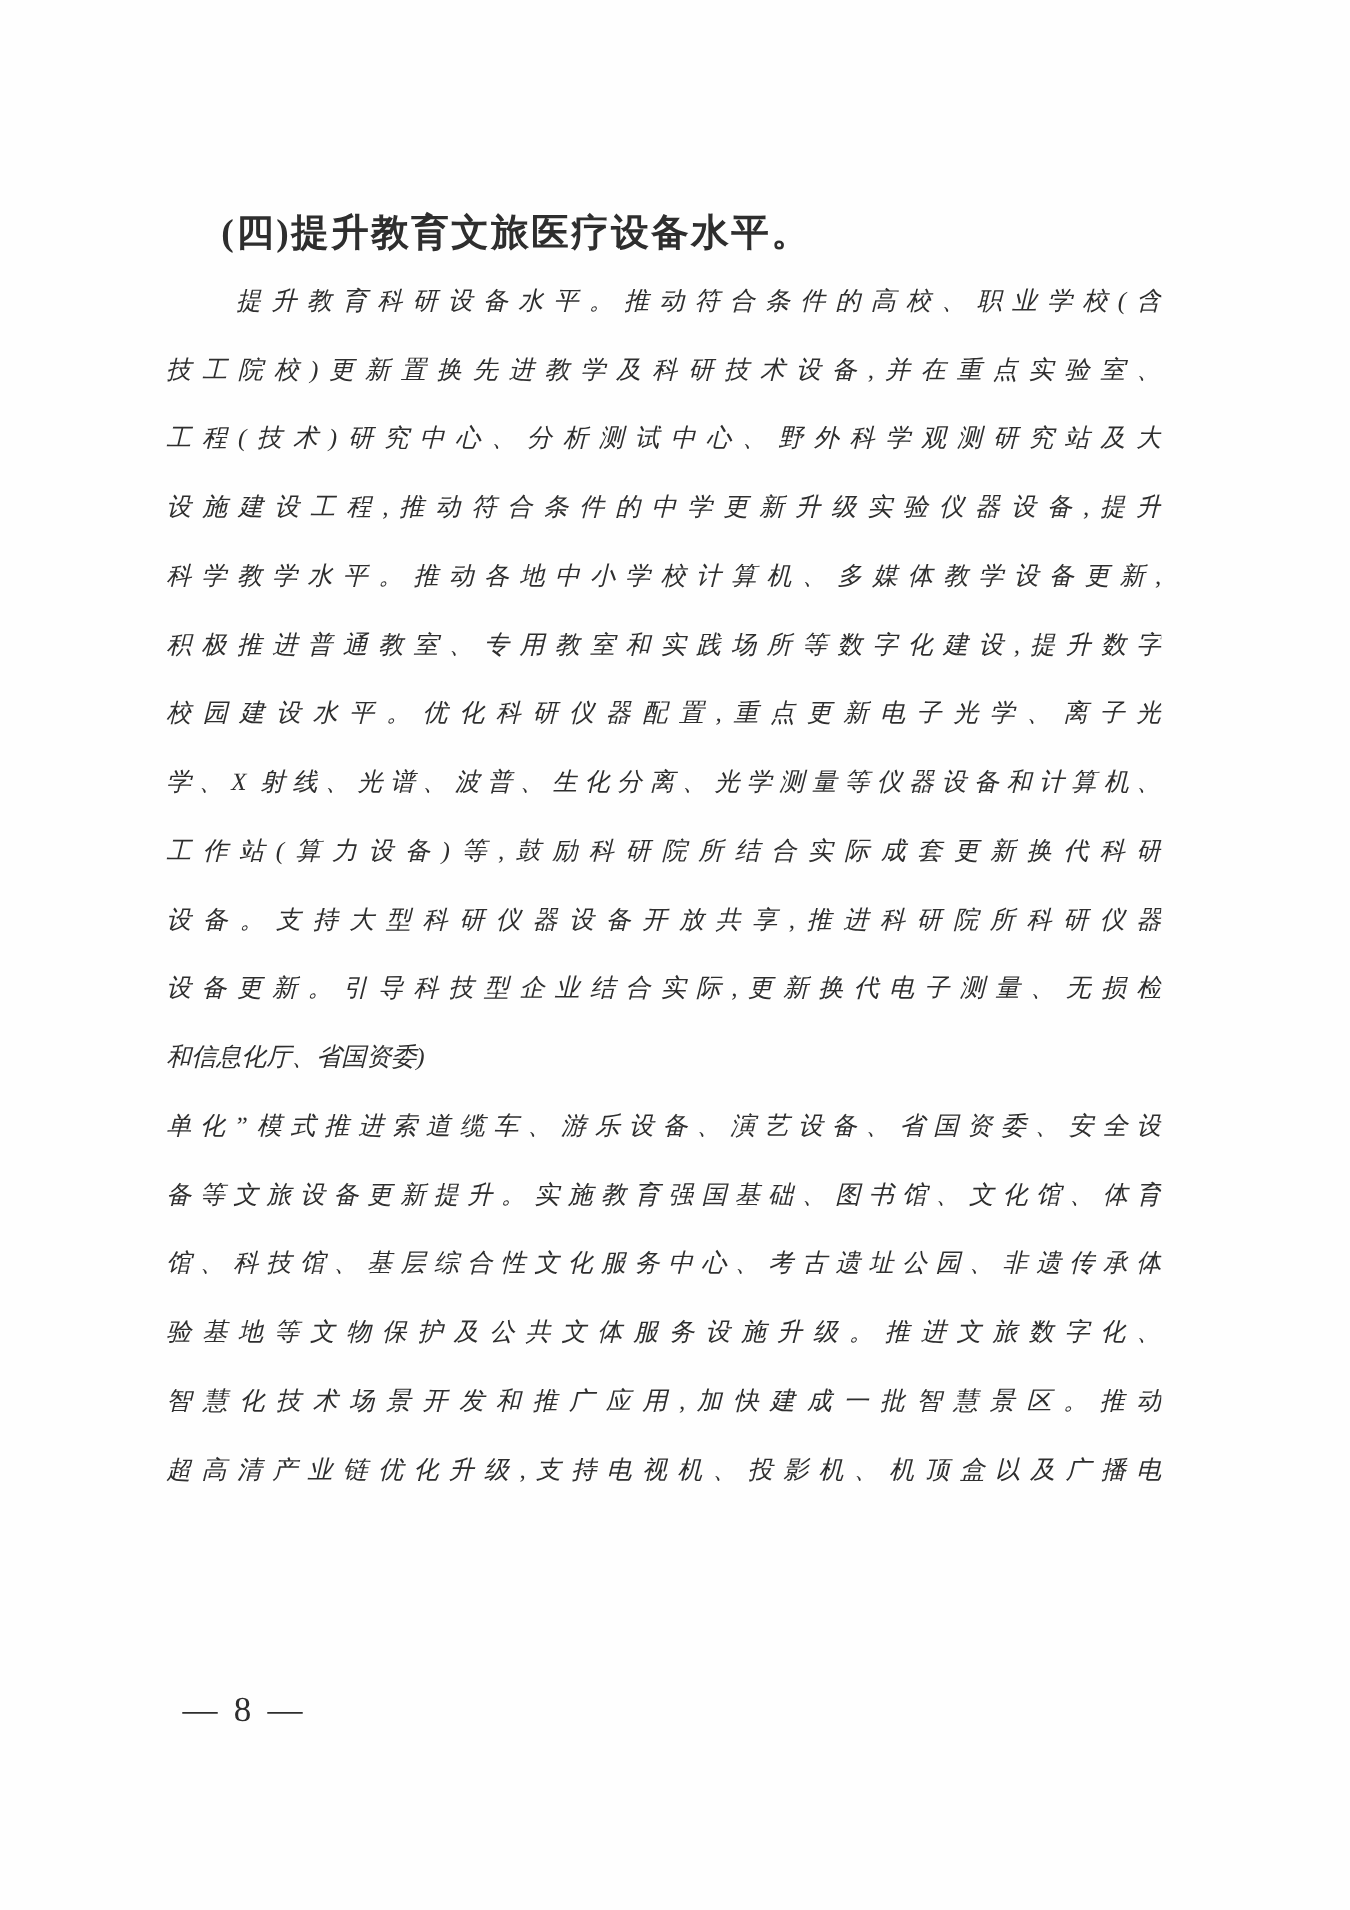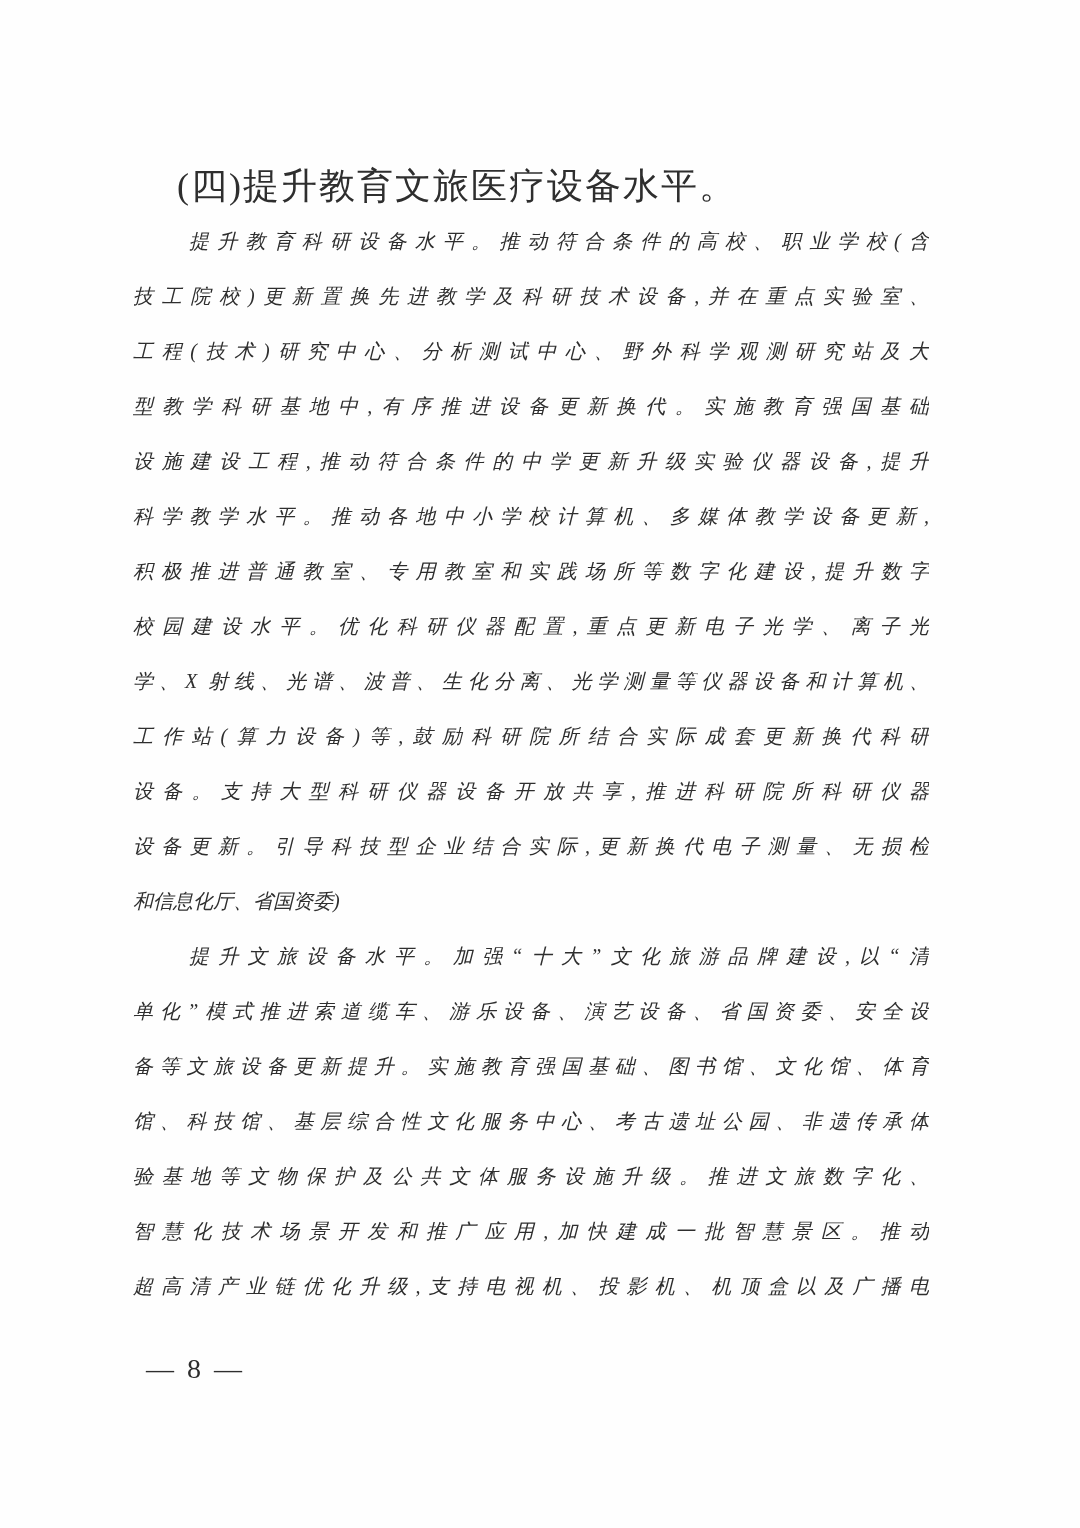--- a/index.html
+++ b/index.html
@@ -25,22 +25,22 @@
   .text-block {
     position: absolute;
     left: 133px;
     top: 159px;
     width: 796px;
   }
   .heading-line {
     height: 55px;
     line-height: 55px;
     padding-left: 44px;
-    font-size: 36px;
-    font-weight: normal;
+    font-size: 30px;
+    font-weight: bold;
     letter-spacing: 2px;
     white-space: nowrap;
   }
   .line {
     height: 55px;
     line-height: 55px;
     font-size: 20px;
     text-align: justify;
     text-align-last: justify;
     overflow: hidden;
@@ -63,31 +63,29 @@
 </style>
 </head>
 <body>
 
 <div class="page">
   <div class="text-block">
     <div class="heading-line">(四)提升教育文旅医疗设备水平。</div>
     <div class="line indent">提升教育科研设备水平。推动符合条件的高校、职业学校(含</div>
     <div class="line">技工院校)更新置换先进教学及科研技术设备,并在重点实验室、</div>
     <div class="line">工程(技术)研究中心、分析测试中心、野外科学观测研究站及大</div>
-    <div class="line">型教学科研基地中,有序推进设备更新换代。实施教育强国基础</div>
     <div class="line">设施建设工程,推动符合条件的中学更新升级实验仪器设备,提升</div>
     <div class="line">科学教学水平。推动各地中小学校计算机、多媒体教学设备更新,</div>
     <div class="line">积极推进普通教室、专用教室和实践场所等数字化建设,提升数字</div>
     <div class="line">校园建设水平。优化科研仪器配置,重点更新电子光学、离子光</div>
     <div class="line">学、X 射线、光谱、波普、生化分离、光学测量等仪器设备和计算机、</div>
     <div class="line">工作站(算力设备)等,鼓励科研院所结合实际成套更新换代科研</div>
     <div class="line">设备。支持大型科研仪器设备开放共享,推进科研院所科研仪器</div>
     <div class="line">设备更新。引导科技型企业结合实际,更新换代电子测量、无损检</div>
     <div class="line para-end">和信息化厅、省国资委)</div>
-    <div class="line indent">提升文旅设备水平。加强“十大”文化旅游品牌建设,以“清</div>
     <div class="line">单化”模式推进索道缆车、游乐设备、演艺设备、省国资委、安全设</div>
     <div class="line">备等文旅设备更新提升。实施教育强国基础、图书馆、文化馆、体育</div>
     <div class="line">馆、科技馆、基层综合性文化服务中心、考古遗址公园、非遗传承体</div>
     <div class="line">验基地等文物保护及公共文体服务设施升级。推进文旅数字化、</div>
     <div class="line">智慧化技术场景开发和推广应用,加快建成一批智慧景区。推动</div>
     <div class="line">超高清产业链优化升级,支持电视机、投影机、机顶盒以及广播电</div>
   </div>
   <div class="footer">— 8 —</div>
 </div>
 

